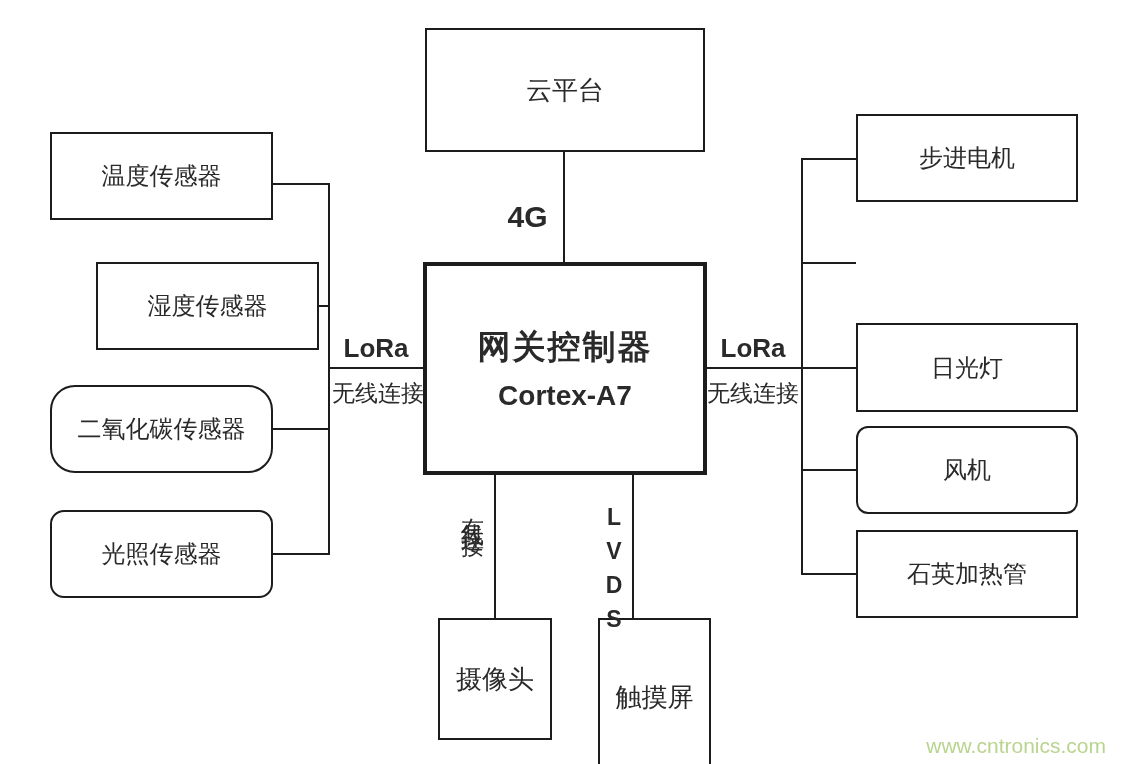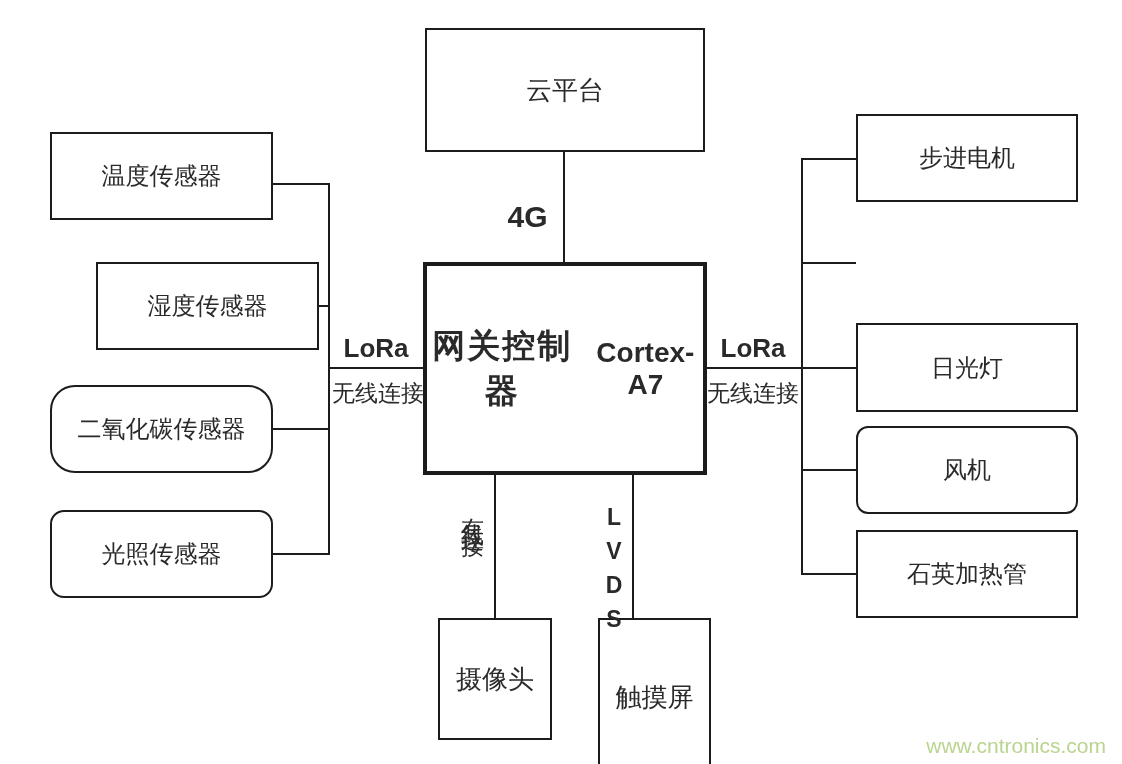--- a/index.html
+++ b/index.html
@@ -26,20 +26,21 @@
     align-items:center;
     justify-content:center;
     text-align:center;
     font-size:24px;
     color:var(--text);
   }
   .box.cloud{left:425px;top:28px;width:280px;height:124px;font-size:26px;}
   .box.gateway{
     left:423px;top:262px;width:284px;height:213px;
     border-width:4px;
+    flex-direction:column;
     gap:10px;
   }
   .gw-title{font-size:33px;font-weight:600;letter-spacing:2px;}
   .gw-sub{font-size:28px;font-weight:600;}
   
   .box.s0{left:50px;top:132px;width:223px;height:88px;}
   .box.s1{left:50px;top:262px;width:223px;height:88px;margin-left:46px;}
   .box.s2{left:50px;top:385px;width:223px;height:88px;border-radius:25px;}
   .box.s3{left:50px;top:510px;width:223px;height:88px;border-radius:14px;}
   

